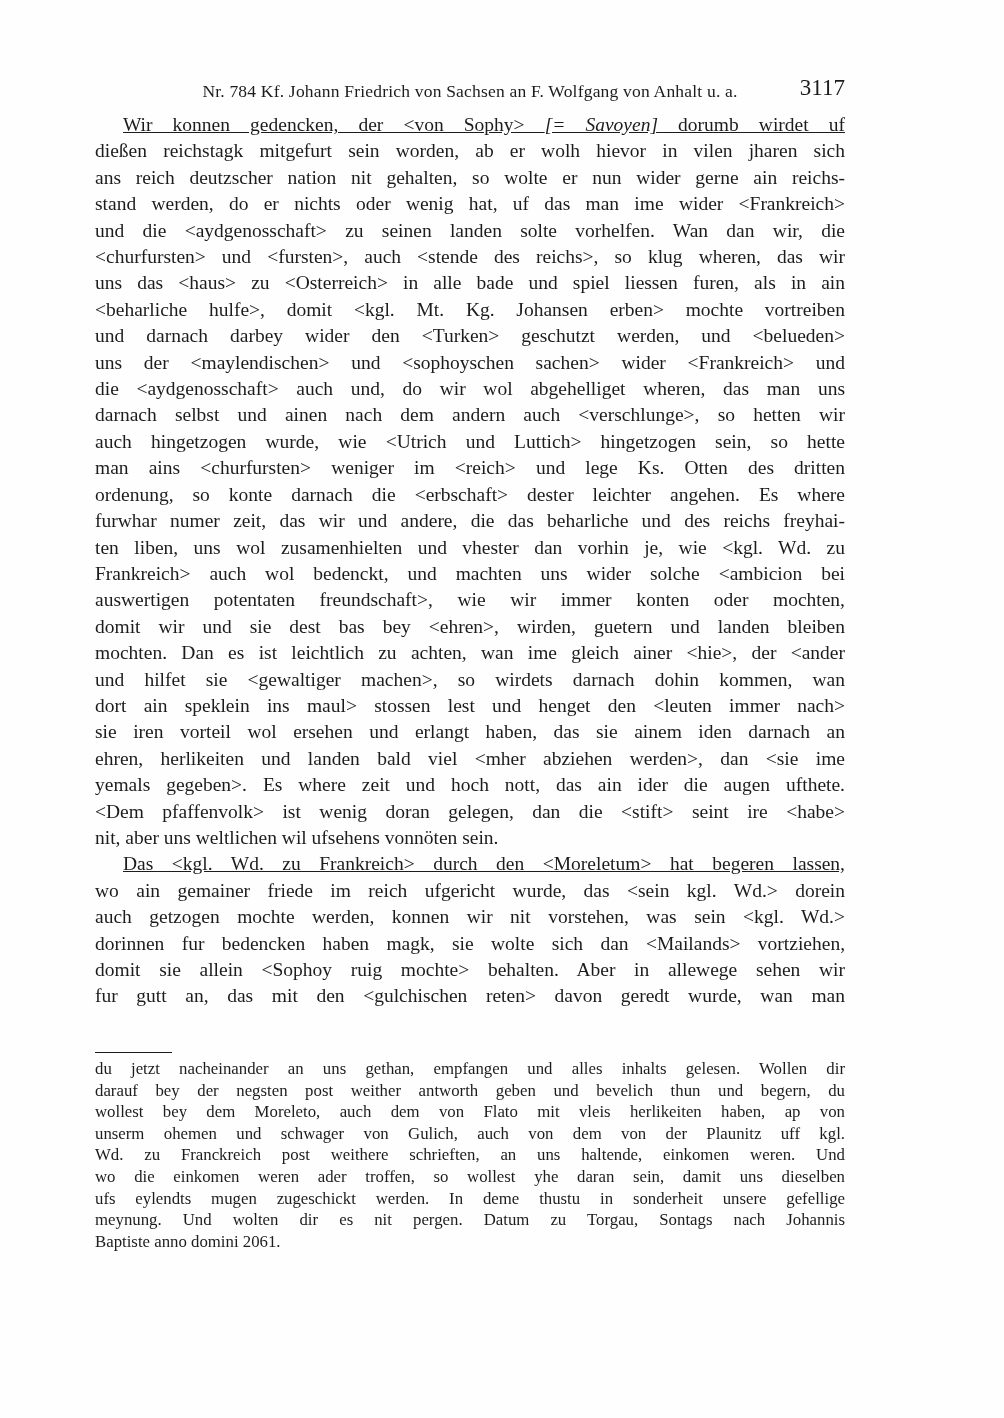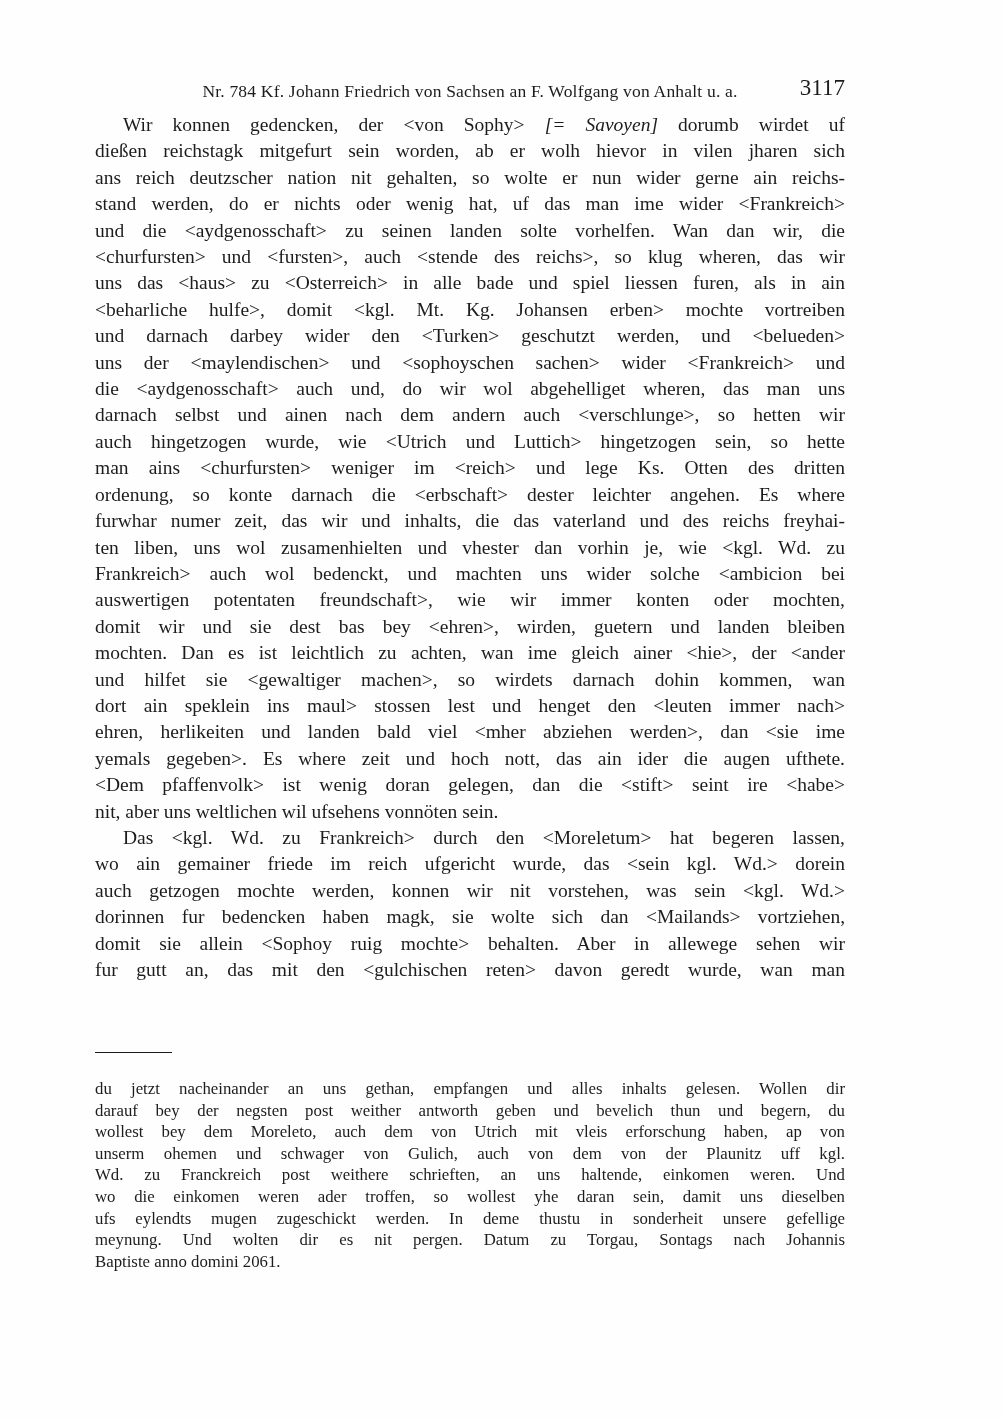--- a/index.html
+++ b/index.html
@@ -45,20 +45,21 @@
     width: 750px;
     font-size: 19.5px;
     line-height: 26.4px;
   }
   .line {
     text-align: justify;
     text-align-last: justify;
   }
   .line.indent {
     text-indent: 28px;
+    text-decoration: underline;
   }
   .line.flush {
     text-align-last: left;
   }
   .line em {
     font-style: italic;
   }
   .footnote-rule {
     position: absolute;
     left: 95px;
@@ -67,21 +68,20 @@
     height: 0;
     border-top: 1.6px solid #1c1c1c;
   }
   .footnote {
     position: absolute;
     left: 95px;
     top: 1058px;
     width: 750px;
     font-size: 16.8px;
     line-height: 21.6px;
-    margin-top: 20px;
   }
 </style>
 </head>
 <body>
 
 <div class="page">
 
   <div class="header">
     <span class="header-title">Nr. 784 Kf. Johann Friedrich von Sachsen an F. Wolfgang von Anhalt u. a.</span>
     <span class="page-number">3117</span>
@@ -97,49 +97,50 @@
         <div class="line">&lt;churfursten&gt; und &lt;fursten&gt;, auch &lt;stende des reichs&gt;, so klug wheren, das wir</div>
         <div class="line">uns das &lt;haus&gt; zu &lt;Osterreich&gt; in alle bade und spiel liessen furen, als in ain</div>
         <div class="line">&lt;beharliche hulfe&gt;, domit &lt;kgl. Mt. Kg. Johansen erben&gt; mochte vortreiben</div>
         <div class="line">und darnach darbey wider den &lt;Turken&gt; geschutzt werden, und &lt;belueden&gt;</div>
         <div class="line">uns der &lt;maylendischen&gt; und &lt;sophoyschen sachen&gt; wider &lt;Frankreich&gt; und</div>
         <div class="line">die &lt;aydgenosschaft&gt; auch und, do wir wol abgehelliget wheren, das man uns</div>
         <div class="line">darnach selbst und ainen nach dem andern auch &lt;verschlunge&gt;, so hetten wir</div>
         <div class="line">auch hingetzogen wurde, wie &lt;Utrich und Luttich&gt; hingetzogen sein, so hette</div>
         <div class="line">man ains &lt;churfursten&gt; weniger im &lt;reich&gt; und lege Ks. Otten des dritten</div>
         <div class="line">ordenung, so konte darnach die &lt;erbschaft&gt; dester leichter angehen. Es where</div>
-        <div class="line">furwhar numer zeit, das wir und inhalts, die das vaterland und des reichs freyhai-</div>
+        <div class="line">furwhar numer zeit, das wir und andere, die das beharliche und des reichs freyhai-</div>
         <div class="line">ten liben, uns wol zusamenhielten und vhester dan vorhin je, wie &lt;kgl. Wd. zu</div>
         <div class="line">Frankreich&gt; auch wol bedenckt, und machten uns wider solche &lt;ambicion bei</div>
         <div class="line">auswertigen potentaten freundschaft&gt;, wie wir immer konten oder mochten,</div>
         <div class="line">domit wir und sie dest bas bey &lt;ehren&gt;, wirden, guetern und landen bleiben</div>
         <div class="line">mochten. Dan es ist leichtlich zu achten, wan ime gleich ainer &lt;hie&gt;, der &lt;ander</div>
         <div class="line">und hilfet sie &lt;gewaltiger machen&gt;, so wirdets darnach dohin kommen, wan</div>
         <div class="line">dort ain speklein ins maul&gt; stossen lest und henget den &lt;leuten immer nach&gt;</div>
+        <div class="line">sie iren vorteil wol ersehen und erlangt haben, das sie ainem iden darnach an</div>
         <div class="line">ehren, herlikeiten und landen bald viel &lt;mher abziehen werden&gt;, dan &lt;sie ime</div>
         <div class="line">yemals gegeben&gt;. Es where zeit und hoch nott, das ain ider die augen ufthete.</div>
         <div class="line">&lt;Dem pfaffenvolk&gt; ist wenig doran gelegen, dan die &lt;stift&gt; seint ire &lt;habe&gt;</div>
         <div class="line flush">nit, aber uns weltlichen wil ufsehens vonnöten sein.</div>
       </div>
     <div>
         <div class="line indent">Das &lt;kgl. Wd. zu Frankreich&gt; durch den &lt;Moreletum&gt; hat begeren lassen,</div>
         <div class="line">wo ain gemainer friede im reich ufgericht wurde, das &lt;sein kgl. Wd.&gt; dorein</div>
         <div class="line">auch getzogen mochte werden, konnen wir nit vorstehen, was sein &lt;kgl. Wd.&gt;</div>
         <div class="line">dorinnen fur bedencken haben magk, sie wolte sich dan &lt;Mailands&gt; vortziehen,</div>
         <div class="line">domit sie allein &lt;Sophoy ruig mochte&gt; behalten. Aber in allewege sehen wir</div>
         <div class="line">fur gutt an, das mit den &lt;gulchischen reten&gt; davon geredt wurde, wan man</div>
       </div>
   </div>
 
   <div class="footnote-rule"></div>
 
   <div class="footnote">
       <div class="line">du jetzt nacheinander an uns gethan, empfangen und alles inhalts gelesen. Wollen dir</div>
       <div class="line">darauf bey der negsten post weither antworth geben und bevelich thun und begern, du</div>
-      <div class="line">wollest bey dem Moreleto, auch dem von Utrich mit vleis erforschung haben, ap von</div>
+      <div class="line">wollest bey dem Moreleto, auch dem von Flato mit vleis herlikeiten haben, ap von</div>
       <div class="line">unserm ohemen und schwager von Gulich, auch von dem von der Plaunitz uff kgl.</div>
       <div class="line">Wd. zu Franckreich post weithere schrieften, an uns haltende, einkomen weren. Und</div>
       <div class="line">wo die einkomen weren ader troffen, so wollest yhe daran sein, damit uns dieselben</div>
       <div class="line">ufs eylendts mugen zugeschickt werden. In deme thustu in sonderheit unsere gefellige</div>
       <div class="line">meynung. Und wolten dir es nit pergen. Datum zu Torgau, Sontags nach Johannis</div>
       <div class="line flush">Baptiste anno domini 2061.</div>
     </div>
 
 </div>
 

